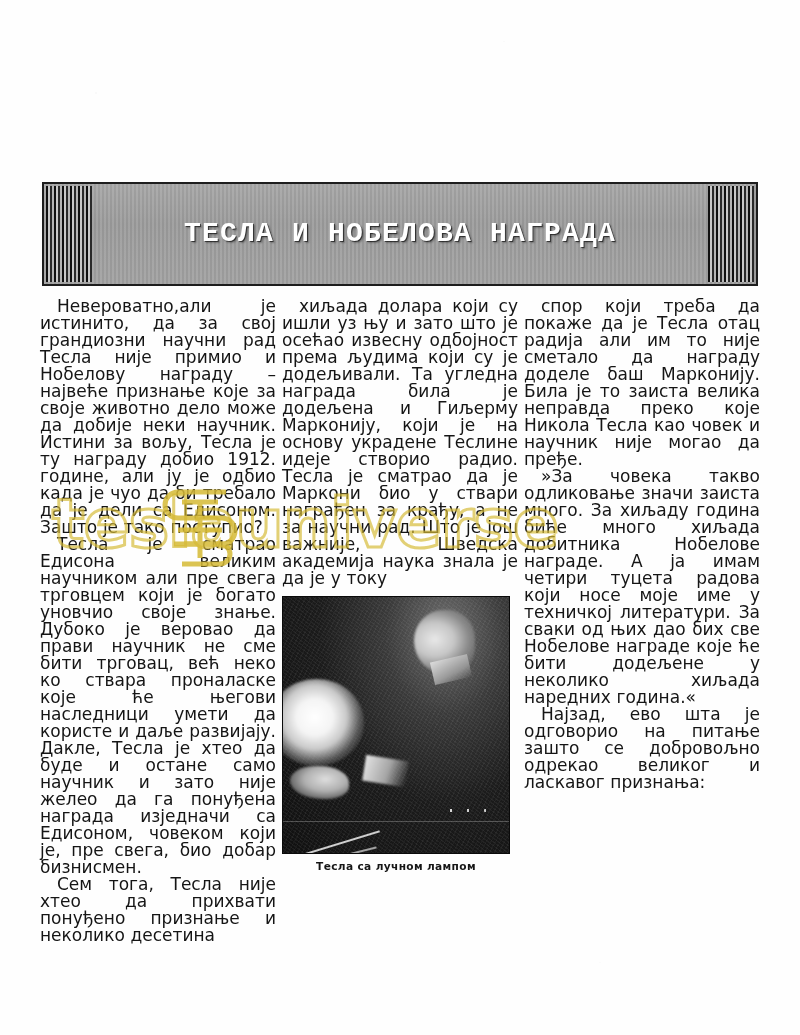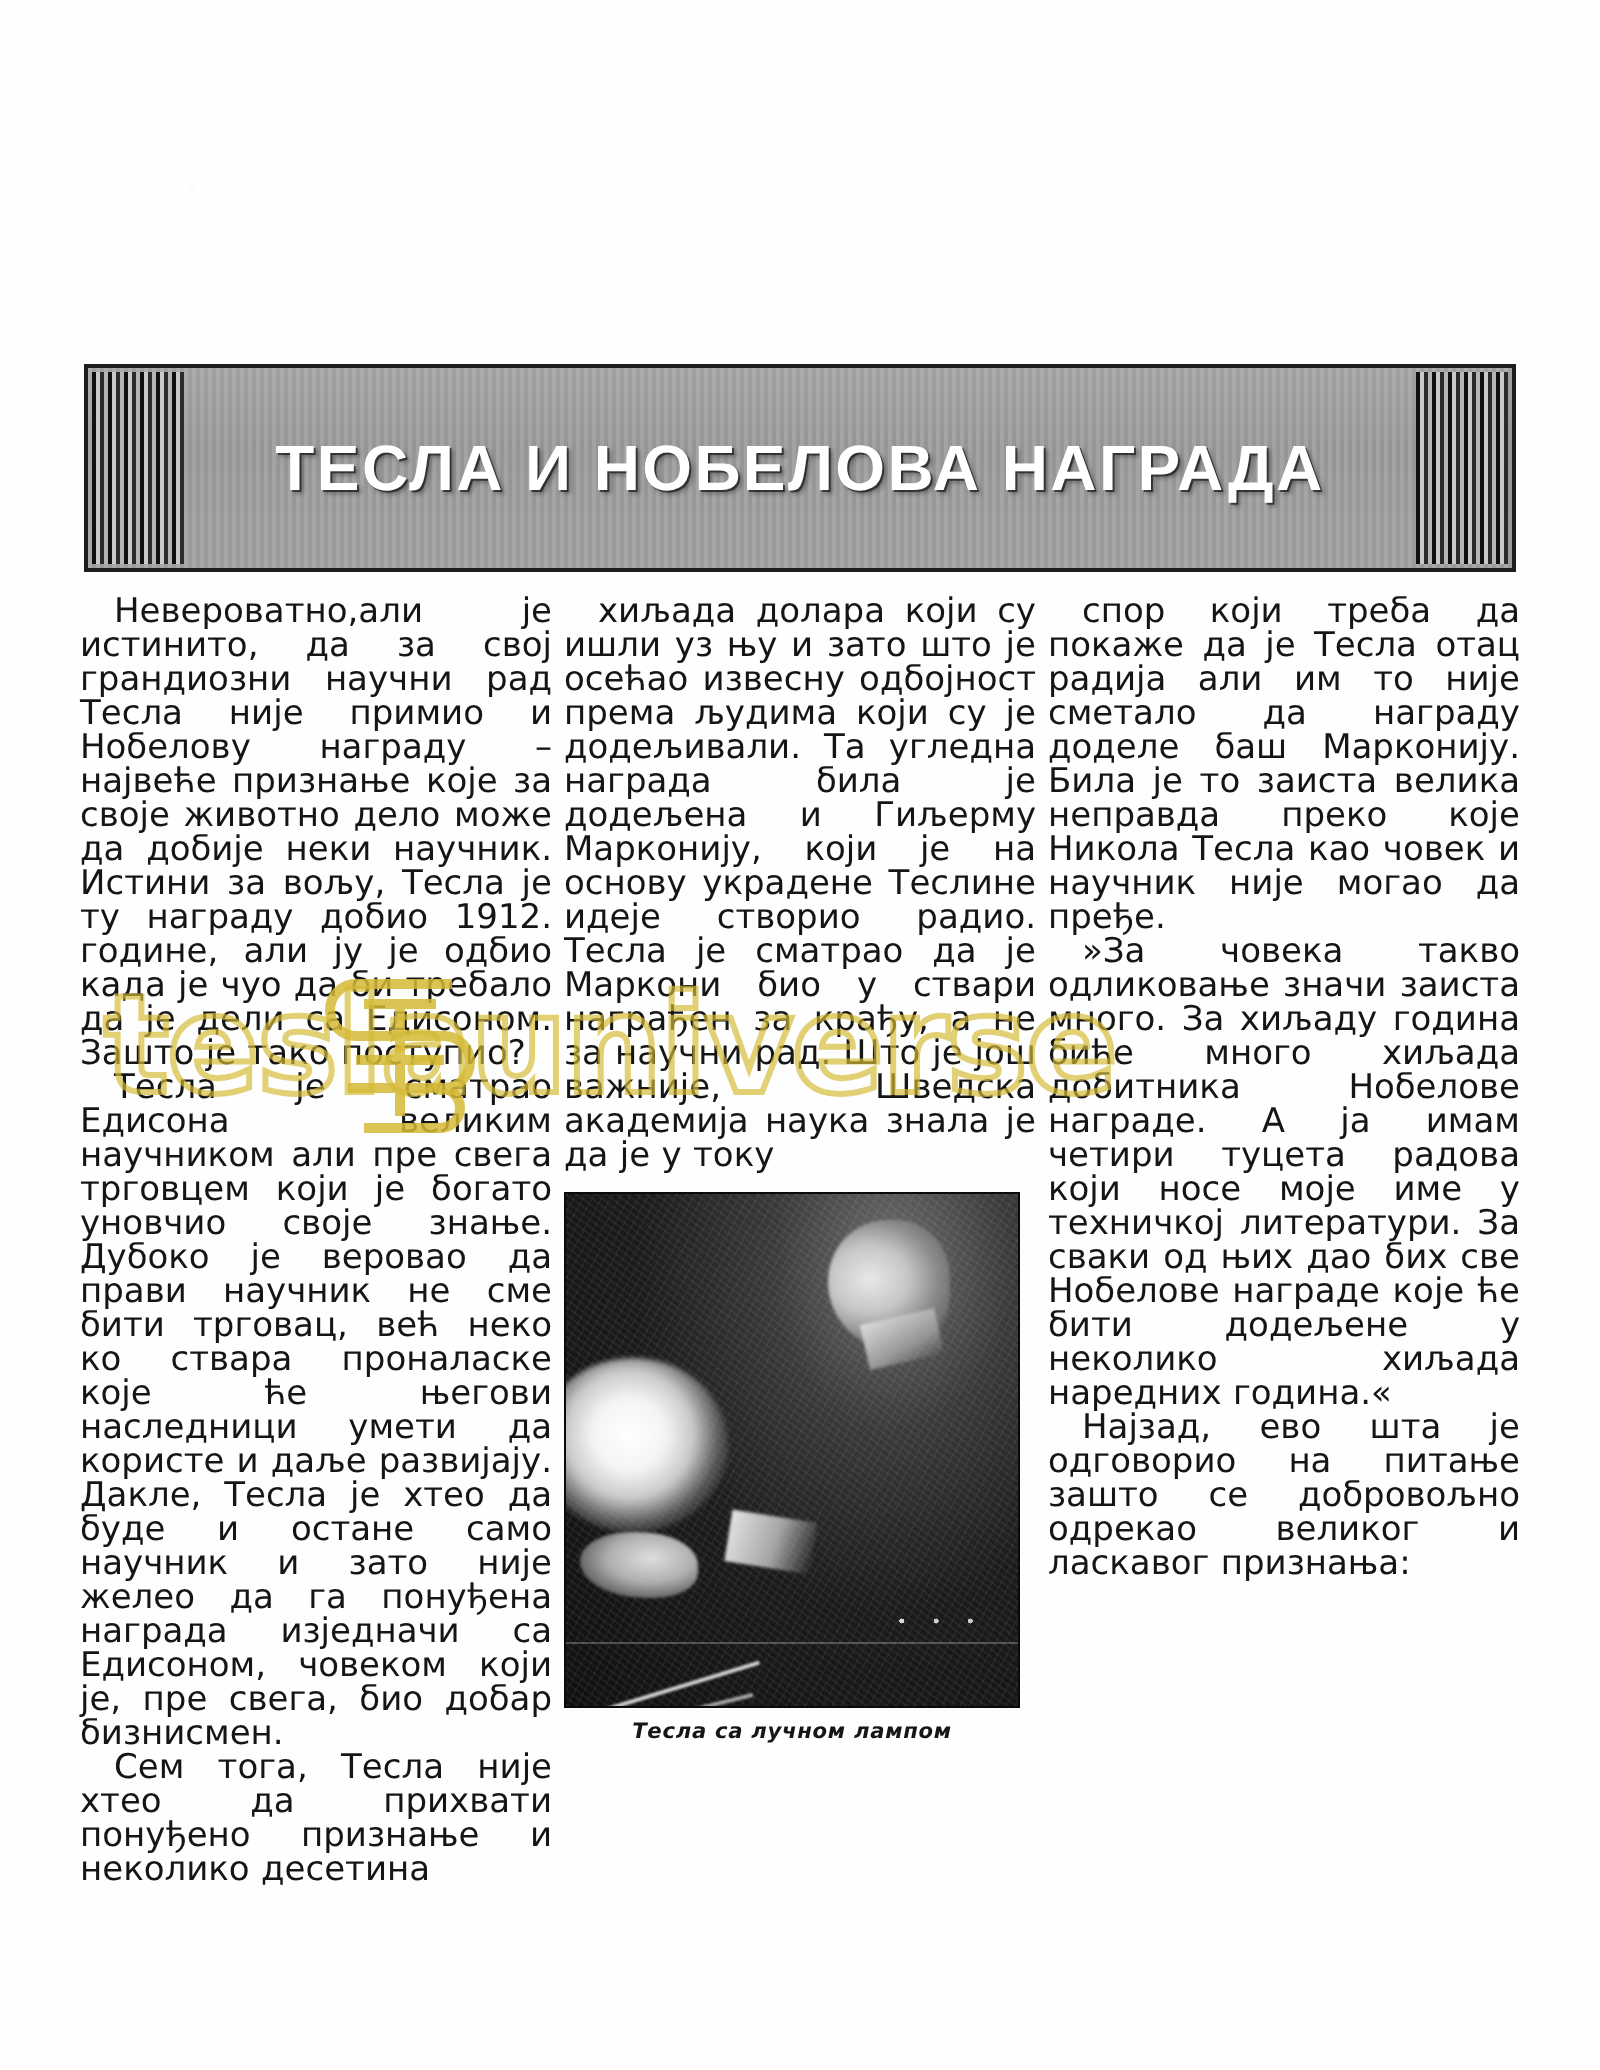--- a/index.html
+++ b/index.html
@@ -60,23 +60,23 @@
       #2a2a2a 4px 6px,
       #b5b5b5 6px 8px);
   }
   .banner-stripes.left  { left: 2px; }
   .banner-stripes.right { right: 2px; }
 
   .banner-title {
     position: relative;
     z-index: 2;
     color: #ffffff;
-    font-family: Liberation Sans, sans-serif;
+    font-family: Liberation Mono, monospace;
     font-weight: 700;
-    font-size: 32px;
+    font-size: 28px;
     line-height: 0.96;
     letter-spacing: 1.2px;
     text-align: center;
     text-shadow:
        1px 1px 0 rgba(0,0,0,0.55),
        2px 2px 2px rgba(0,0,0,0.30);
     padding: 0 52px;
     white-space: pre-line;
   }
 
@@ -104,21 +104,20 @@
     hyphens: manual;
     color: #151515;
   }
   .col p + p { text-indent: 17px; }
   .col p:first-child { text-indent: 17px; }
 
   
   .photo-block {
     margin-top: 9px;
     width: 212px;
-    font-style: italic;
   }
   .photo {
     position: relative;
     width: 228px;
     height: 258px;
     overflow: hidden;
     background: #0f0f0f;
     border: 1px solid #0a0a0a;
     box-sizing: border-box;
   }

